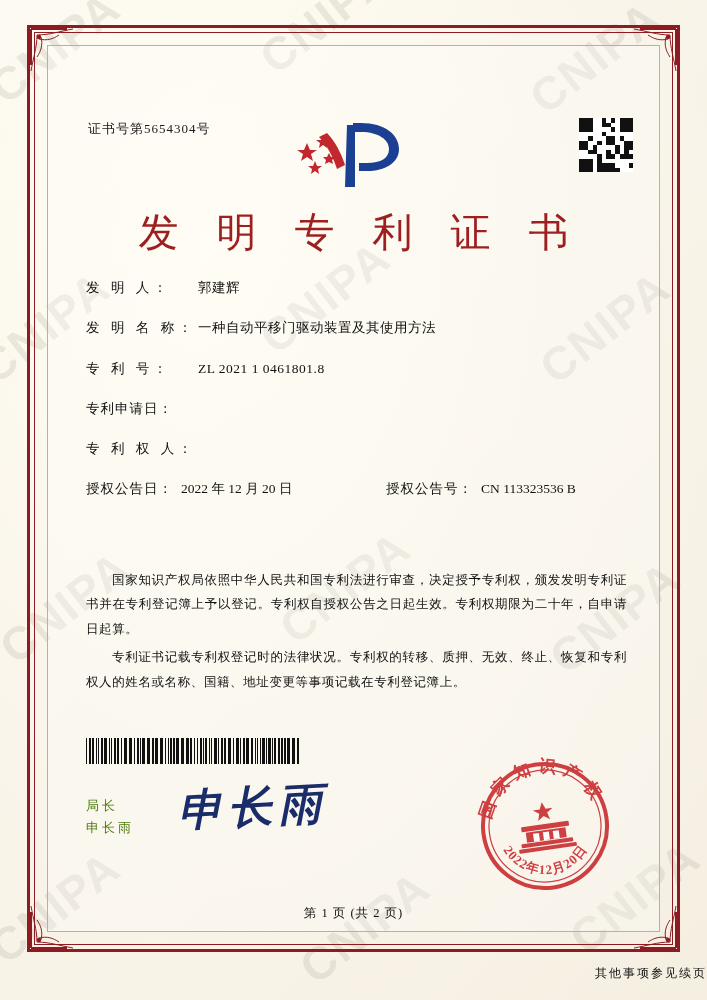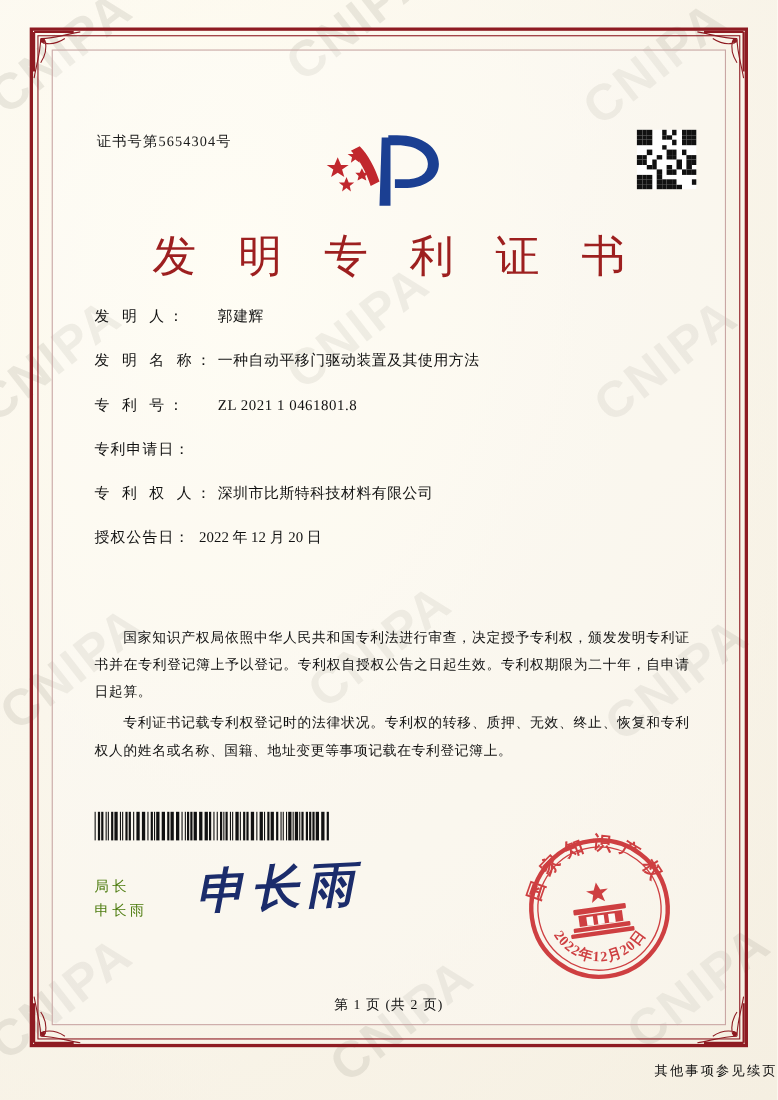--- a/index.html
+++ b/index.html
@@ -515,26 +515,29 @@
       </div>
       <div class="frow">
         <div class="flabel">专 利 号：</div>
         <div class="fvalue">ZL 2021 1 0461801.8</div>
       </div>
       <div class="frow">
         <div class="flabel tight">专利申请日：</div>
       </div>
       <div class="frow">
         <div class="flabel">专 利 权 人：</div>
-        <div class="fvalue">深圳市比斯特科技材料有限公司</div>
       </div>
       <div class="frow">
         <div class="inline-pair" style="flex:0 0 300px;">
           <div class="inline-label">授权公告日：</div>
           <div>2022 年 12 月 20 日</div>
+        </div>
+        <div class="inline-pair">
+          <div class="inline-label">授权公告号：</div>
+          <div>CN 113323536 B</div>
         </div>
       </div>
     </div>
 
     <div class="paras">
       <p>国家知识产权局依照中华人民共和国专利法进行审查，决定授予专利权，颁发发明专利证书并在专利登记簿上予以登记。专利权自授权公告之日起生效。专利权期限为二十年，自申请日起算。</p>
       <p>专利证书记载专利权登记时的法律状况。专利权的转移、质押、无效、终止、恢复和专利权人的姓名或名称、国籍、地址变更等事项记载在专利登记簿上。</p>
     </div>
 
     <div class="barcode" id="barcode">

